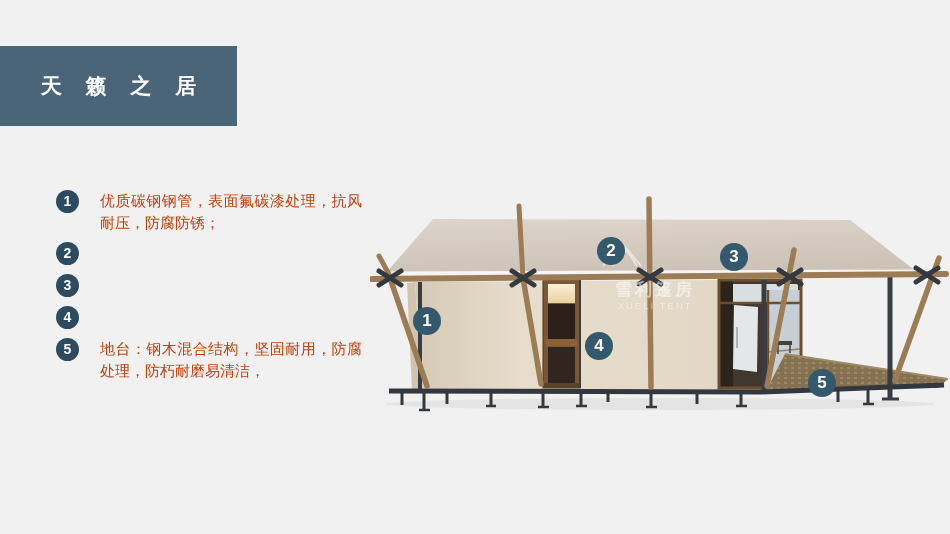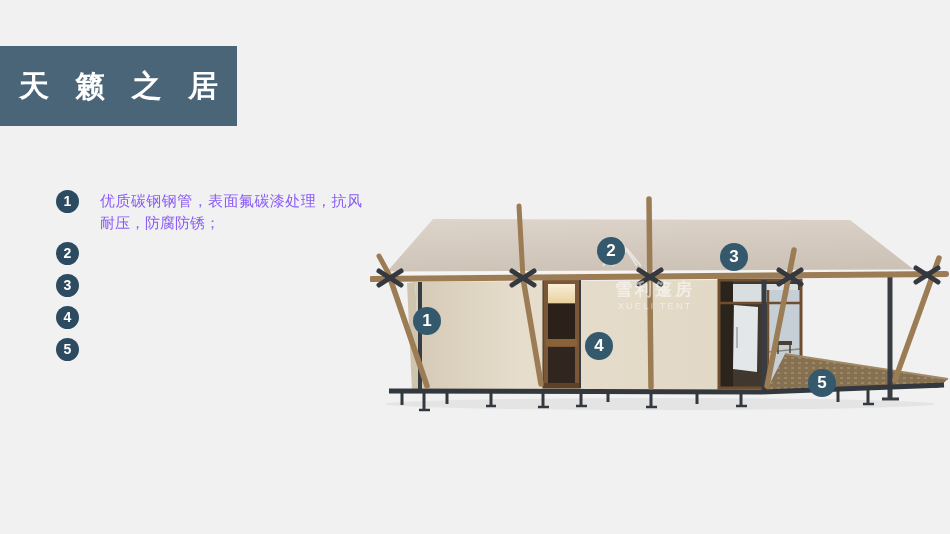--- a/index.html
+++ b/index.html
@@ -12,41 +12,41 @@
   }
   .slide{position:absolute;inset:0;}
 
   
   .title-box{
     position:absolute;left:0;top:46px;width:237px;height:80px;
     background:#4a6478;
     display:flex;align-items:center;justify-content:center;
   }
   .title-box .title-text{
-    color:#ffffff;font-size:30px;font-weight:bold;
+    color:#ffffff;font-size:21px;font-weight:bold;
     letter-spacing:9px;text-indent:9px;white-space:nowrap;
   }
 
   
   .features{
     position:absolute;left:56px;top:190px;width:320px;
     list-style:none;margin:0;padding:0;
   }
   .feature-item{
     display:flex;align-items:flex-start;margin-bottom:9px;
   }
   .num-badge{
     flex:0 0 auto;width:23px;height:23px;border-radius:50%;
     background:#2d4b60;color:#fff;
     font-size:14px;font-weight:bold;line-height:23px;text-align:center;
     margin-right:21px;margin-top:0px;
   }
   .feature-text{
     margin:0;width:262px;
-    font-size:15px;line-height:21.5px;color:#8b5cf6;
+    font-size:15px;line-height:21.5px;color:#c2410c;
     text-align:justify;
   }
 
   
   .figure{position:absolute;left:370px;top:192px;width:580px;height:235px;}
   .figure svg{display:block;}
 
   
   .marker{
     position:absolute;width:28px;height:28px;border-radius:50%;
@@ -82,20 +82,21 @@
       <span class="num-badge">2</span>
     </li>
     <li class="feature-item">
       <span class="num-badge">3</span>
     </li>
     <li class="feature-item">
       <span class="num-badge">4</span>
     </li>
     <li class="feature-item">
       <span class="num-badge">5</span>
+      <p class="feature-text">地台：钢木混合结构，坚固耐用，防腐处理，防朽耐磨易清洁，</p>
     </li>
   </ul>
 
   <div class="figure">
     <svg width="580" height="235" viewBox="370 200 580 235">
       <defs>
         <linearGradient id="roofGrad" x1="0" y1="0" x2="0.25" y2="1">
           <stop offset="0" stop-color="#ddd4cb"></stop>
           <stop offset="1" stop-color="#cdc2b6"></stop>
         </linearGradient>

